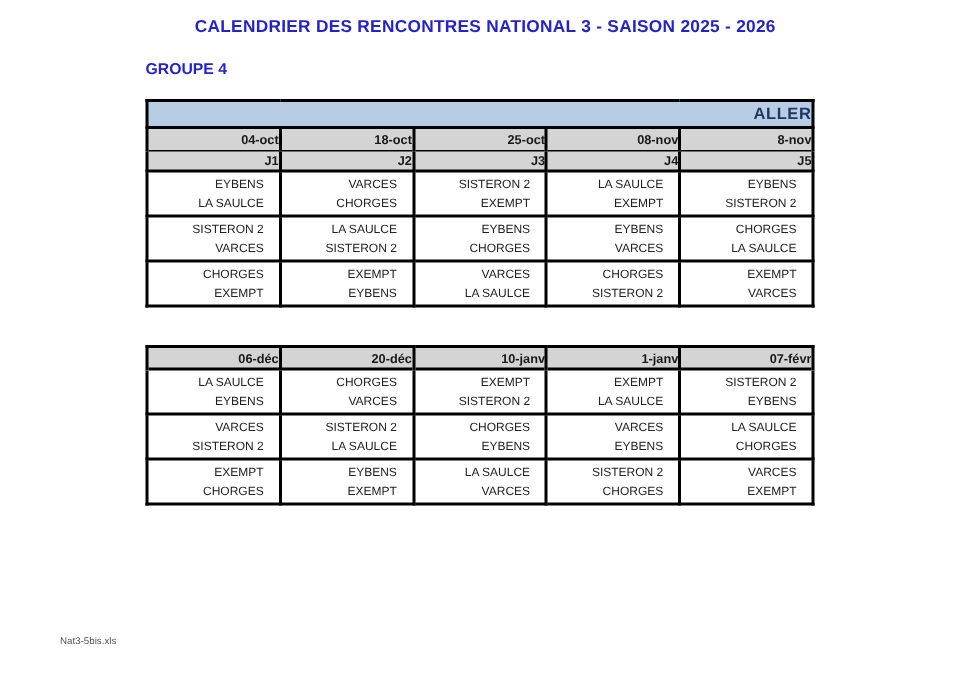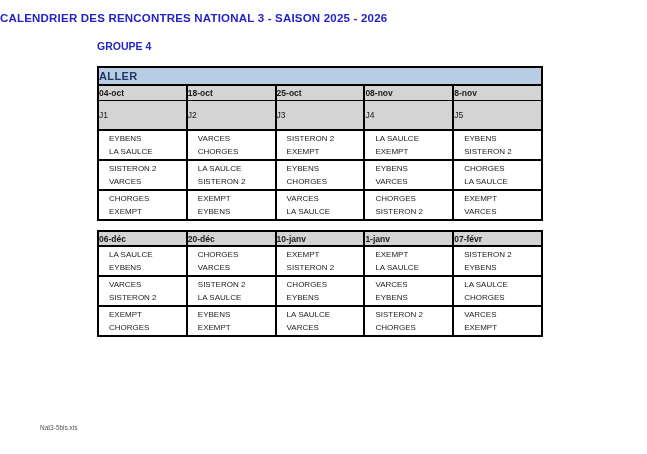--- a/index.html
+++ b/index.html
@@ -7,48 +7,48 @@
   body {
     background:#ffffff;
     font-family:"Liberation Sans", sans-serif;
     position:relative;
     overflow:hidden;
   }
   .page { position:absolute; inset:0; background:#ffffff; }
 
   .title {
     position:absolute; top:12px; left:0; width:100%;
-    text-align:left; font-weight:bold; font-size:11.5px;
+    text-align:center; font-weight:bold; font-size:11.5px;
     color:var(--title-blue); letter-spacing:0.2px;
   }
   .group {
     position:absolute; top:40px; left:97px;
     font-weight:bold; font-size:10.5px; color:var(--title-blue);
   }
 
   table.sched {
     position:absolute; left:97px; width:446px;
     border-collapse:collapse; table-layout:fixed;
   }
-  table.sched th, table.sched td { text-align:left; }
+  table.sched th, table.sched td { text-align:right; }
 
   th.tblhead {
     border:2px solid var(--border); background:var(--header-bg);
     color:var(--header-text); font-size:11px; font-weight:bold;
     height:18px; letter-spacing:0.4px;
   }
   tr.dates th {
     border:2px solid var(--border); border-bottom:1px solid var(--border);
     background:var(--subheader-bg); font-size:8.5px; font-weight:bold;
     height:15px; color:#1a1a1a;margin-top:31px;
   }
   tr.rounds th {
     border:2px solid var(--border); border-top:1px solid var(--border);
-    background:var(--subheader-bg); font-size:8.5px; font-weight:normal;
-    height:30px; color:#1a1a1a;
+    background:var(--subheader-bg); font-size:8.5px; font-weight:bold;
+    height:14px; color:#1a1a1a;
   }
   tr.block td {
     border:2px solid var(--border); background:#ffffff;
     font-size:8px; height:30px; padding:1px 10px;
     vertical-align:middle; color:#222222;
   }
   tr.block td div { line-height:13px; }
 
   .footer {
     position:absolute; left:40px; top:424px;

